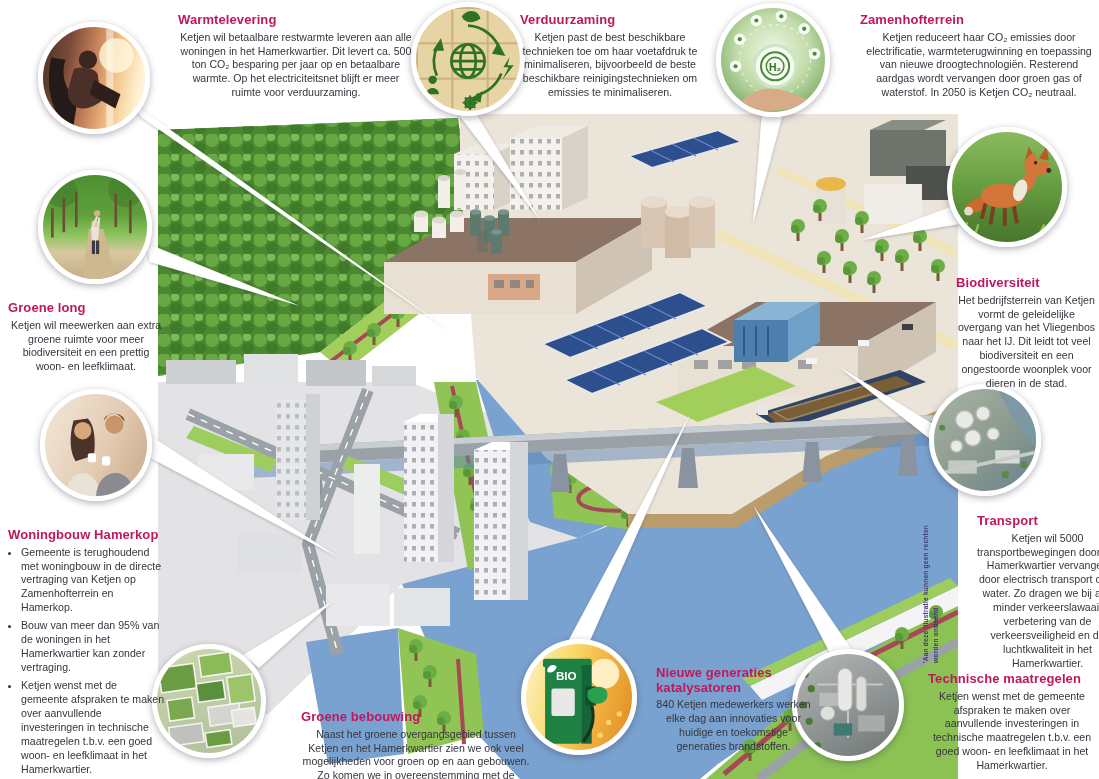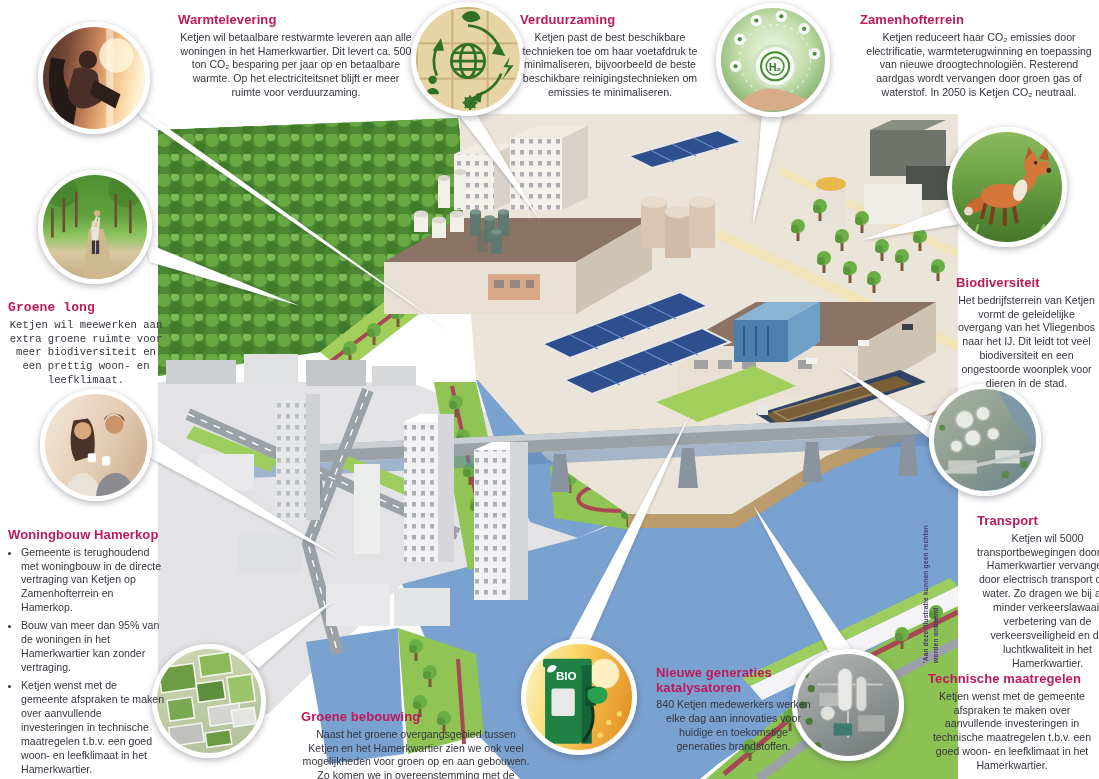--- a/index.html
+++ b/index.html
@@ -508,21 +508,21 @@
   <div class="note" style="left:656px;top:666px;width:155px;">
     <h3>Nieuwe generaties katalysatoren</h3>
     <p>840 Ketjen medewerkers werken elke dag aan innovaties voor huidige en toekomstige generaties brandstoffen.</p>
   </div>
 
   <div class="note" style="left:301px;top:710px;width:230px;">
     <h3>Groene bebouwing</h3>
     <p>Naast het groene overgangsgebied tussen Ketjen en het Hamerkwartier zien we ook veel mogelijkheden voor groen op en aan gebouwen. Zo komen we in overeenstemming met de groennormen van de gemeente en kunnen we biodiversiteit extra besparing.</p>
   </div>
 
-  <div class="note" style="left:8px;top:301px;width:156px;font-family:Liberation Mono, monospace;">
+  <div class="note" style="left:8px;top:301px;width:156px;">
     <h3>Groene long</h3>
     <p>Ketjen wil meewerken aan extra groene ruimte voor meer biodiversiteit en een prettig woon- en leefklimaat.</p>
   </div>
 
   <div class="note" style="left:8px;top:528px;width:158px;">
     <h3>Woningbouw Hamerkop</h3>
     <ul>
         <li>Gemeente is terughoudend met woningbouw in de directe vertraging van Ketjen op Zamenhofterrein en Hamerkop.</li>
         <li>Bouw van meer dan 95% van de woningen in het Hamerkwartier kan zonder vertraging.</li>
         <li>Ketjen wenst met de gemeente afspraken te maken over aanvullende investeringen in technische maatregelen t.b.v. een goed woon- en leefklimaat in het Hamerkwartier.</li>

